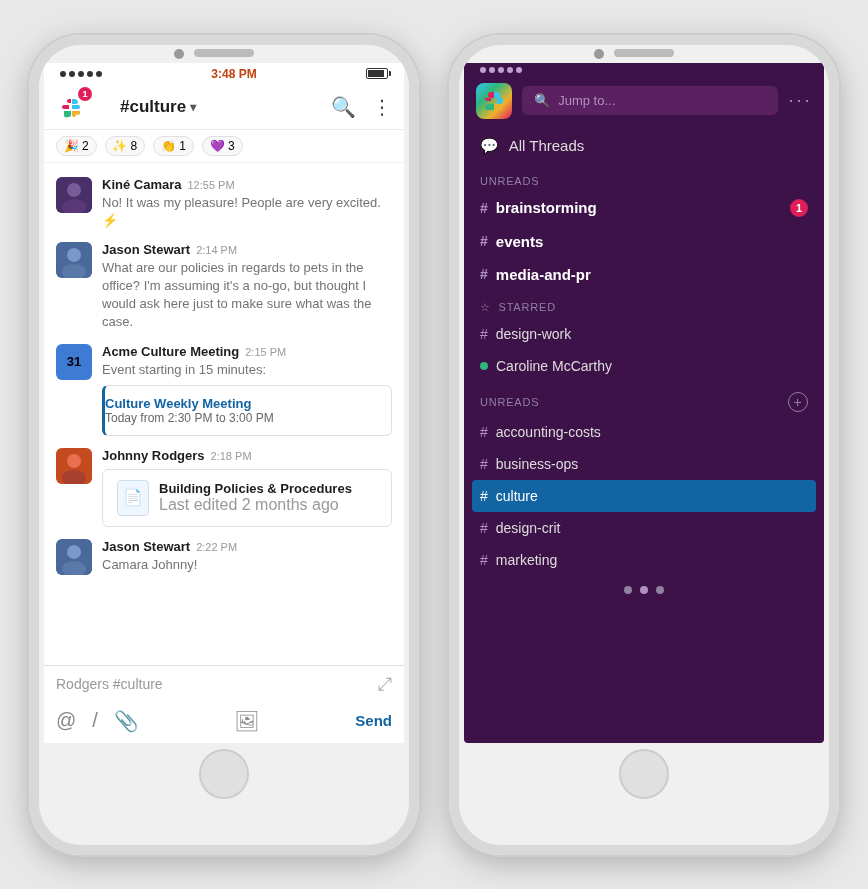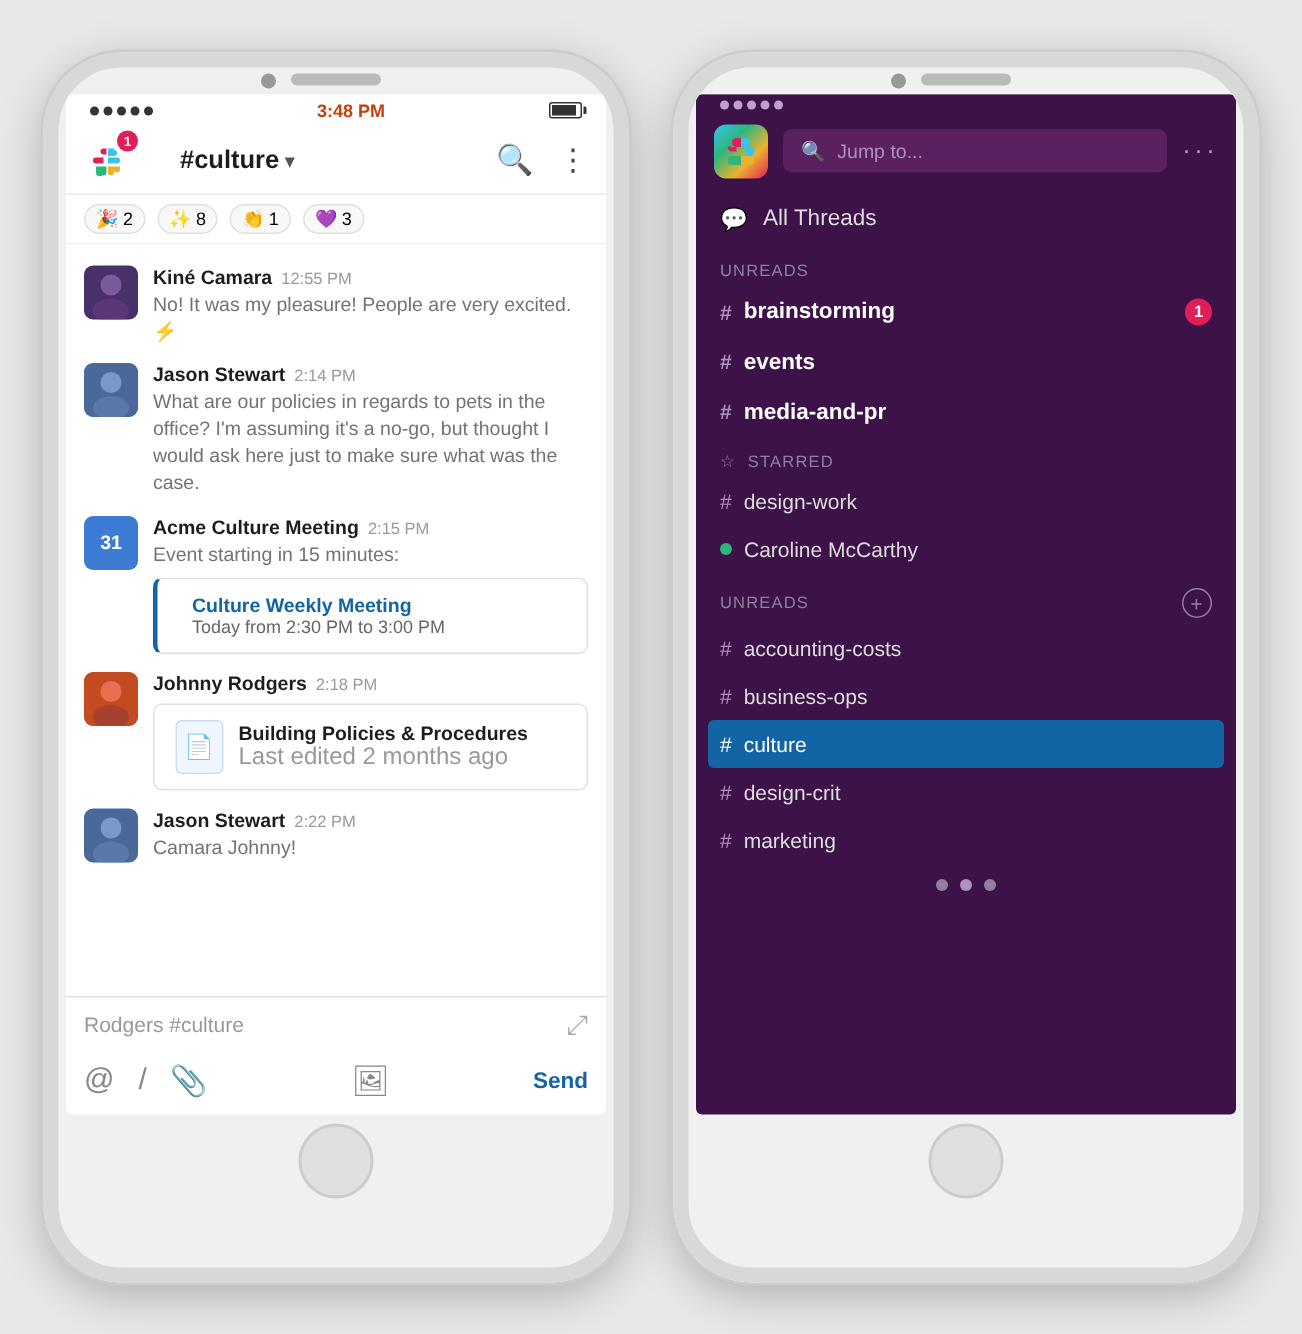--- a/index.html
+++ b/index.html
@@ -226,21 +226,21 @@
       font-size: 13px;
       font-weight: 700;
       color: #1264a3;
     }
     .calendar-subtitle {
       font-size: 12px;
       color: #666;
     }
     .left-accent {
       border-left: 3px solid #1264a3;
-      padding-left: 23px;
+      padding-left: 0;
     }
 
     
     .doc-card {
       display: flex;
       align-items: center;
       gap: 10px;
       background: white;
       border: 1px solid #e0e0e0;
       border-radius: 6px;
@@ -539,21 +539,21 @@
         <div class="message-body">
           <div class="message-header">
             <span class="message-author">Jason Stewart</span>
             <span class="message-time">2:14 PM</span>
           </div>
           <div class="message-text">What are our policies in regards to pets in the office? I'm assuming it's a no-go, but thought I would ask here just to make sure what was the case.</div>
         </div>
       </div>
 
       <div class="message">
-        <div class="avatar acme" style="background:#3d7bd4; color:#ffffff; font-size:13px; font-weight:700; border-radius:6px;">31</div>
+        <div class="avatar acme" style="background:#3d7bd4; color:#000000; font-size:13px; font-weight:700; border-radius:6px;">31</div>
         <div class="message-body">
           <div class="message-header">
             <span class="message-author">Acme Culture Meeting</span>
             <span class="message-time">2:15 PM</span>
           </div>
           <div class="message-text">Event starting in 15 minutes:</div>
           <div class="calendar-card left-accent">
             <div class="calendar-title">Culture Weekly Meeting</div>
             <div class="calendar-subtitle">Today from 2:30 PM to 3:00 PM</div>
           </div>

